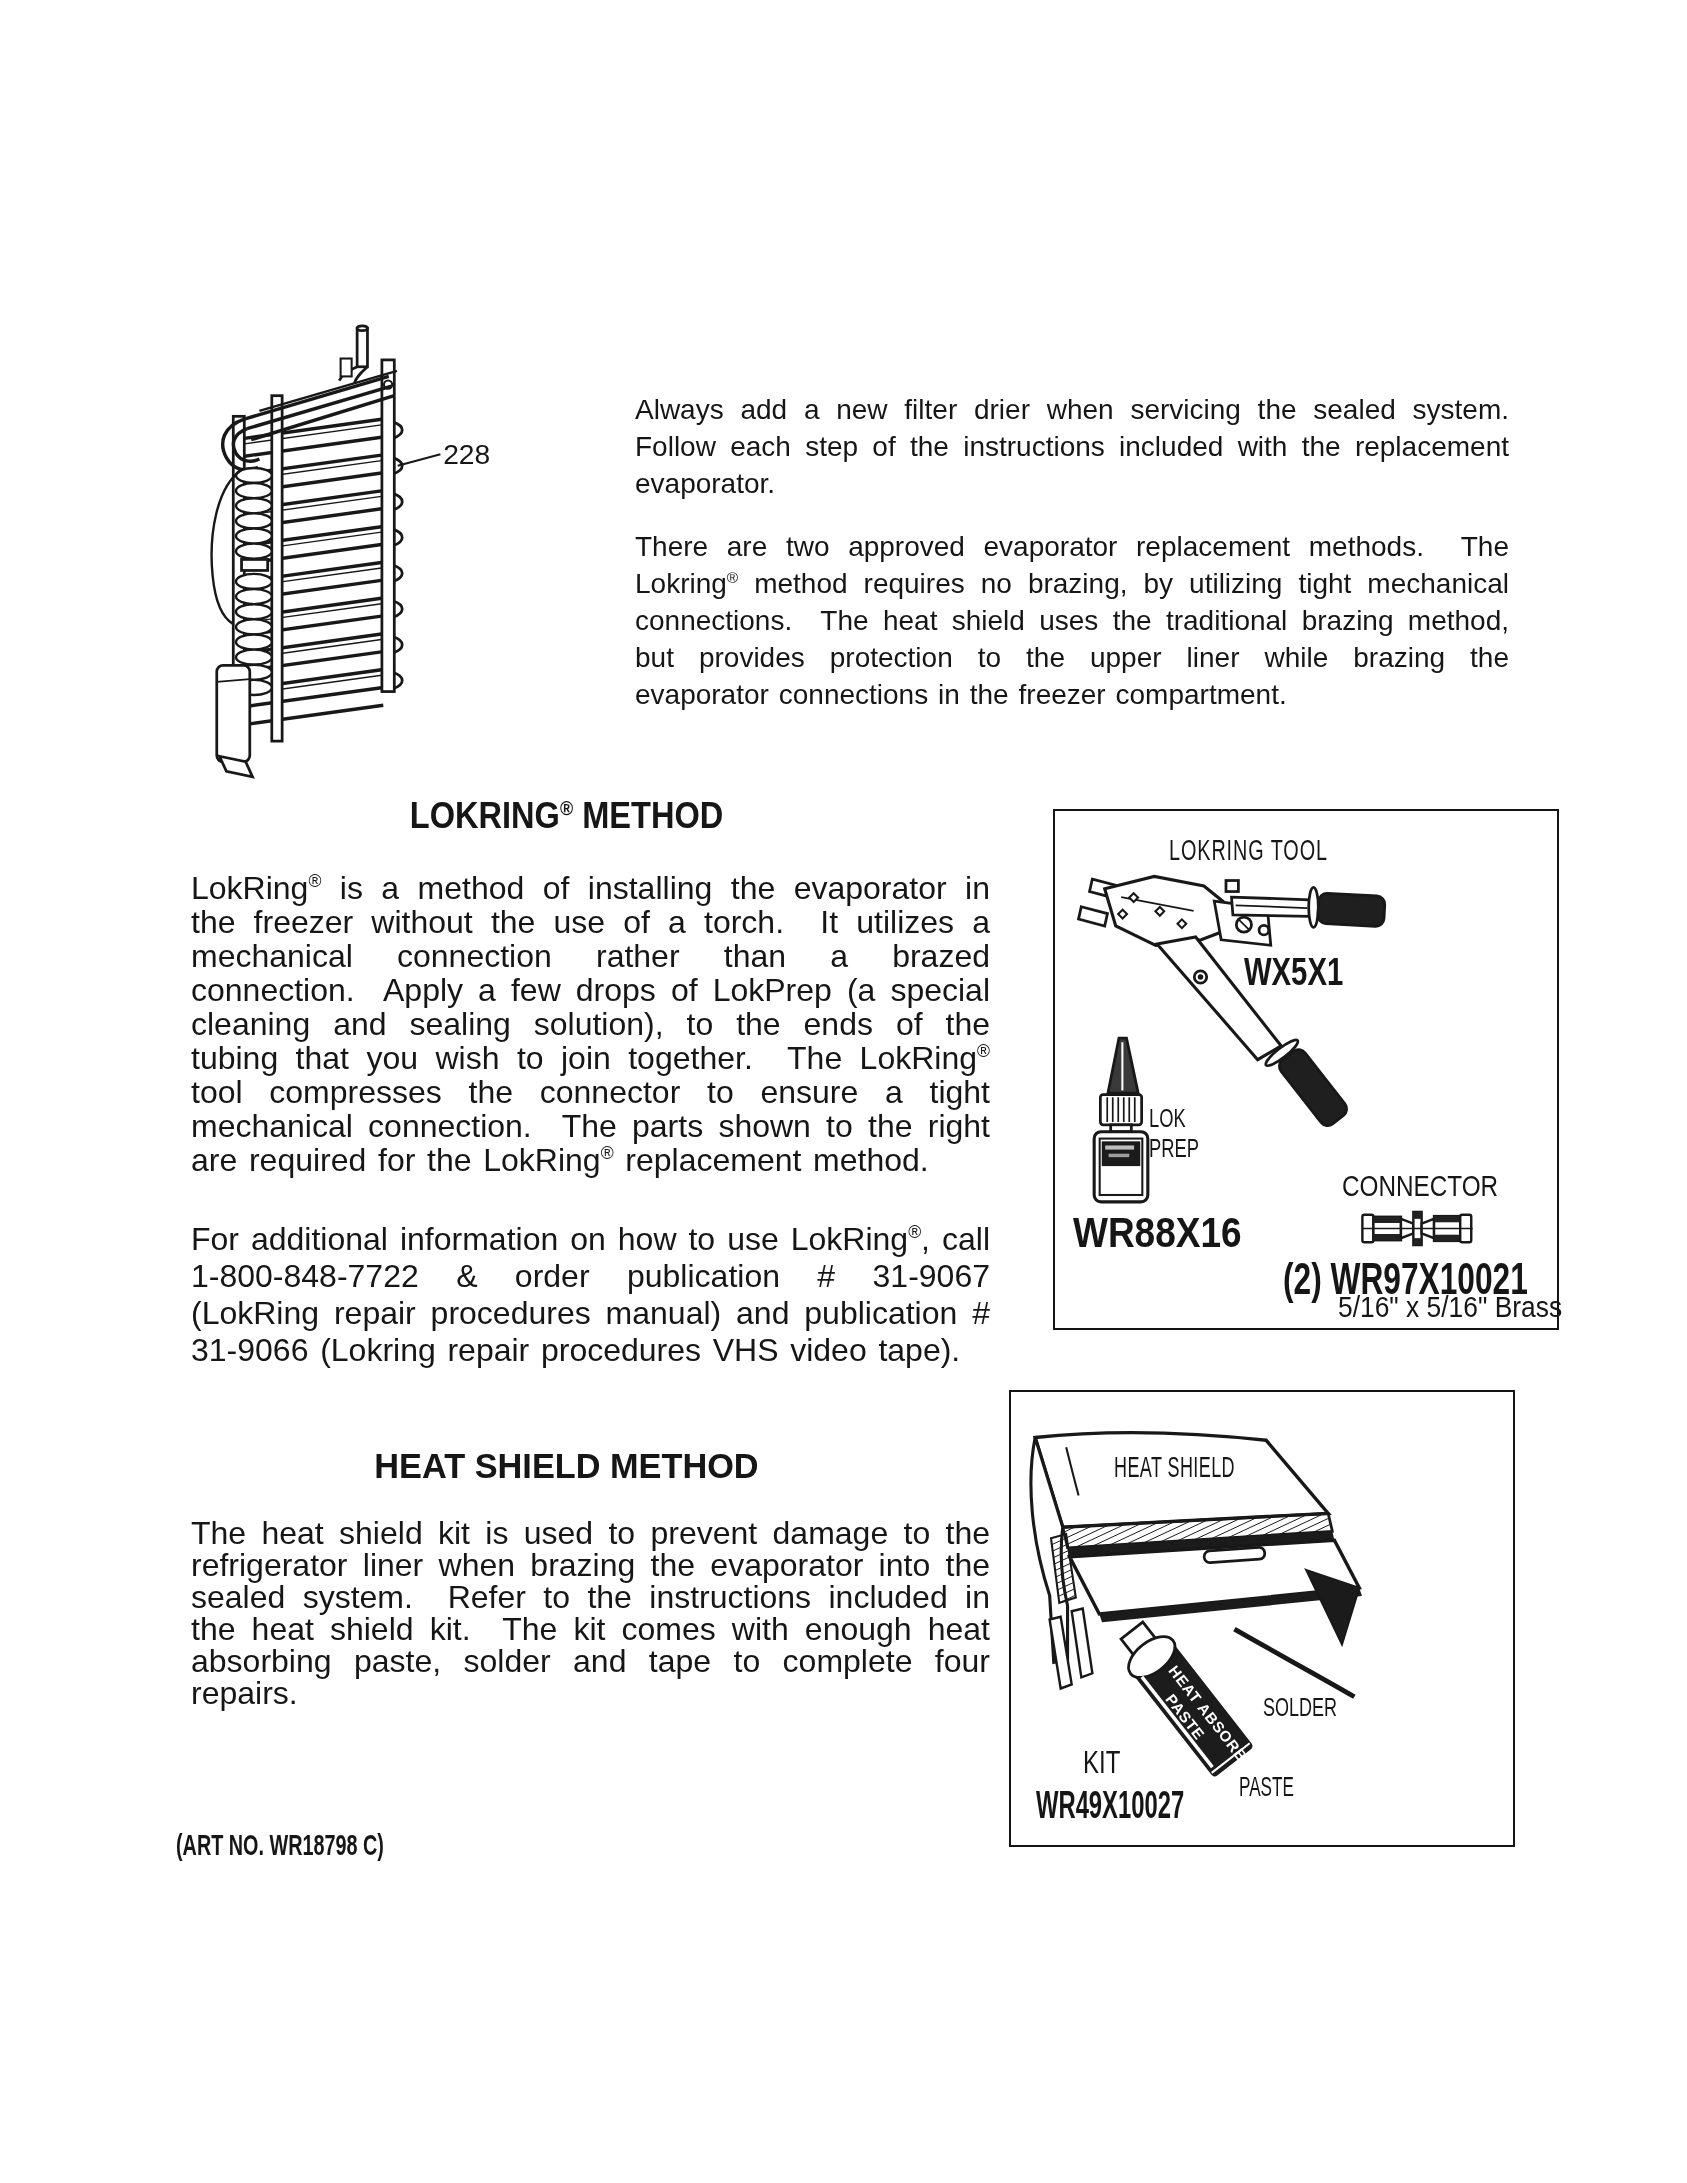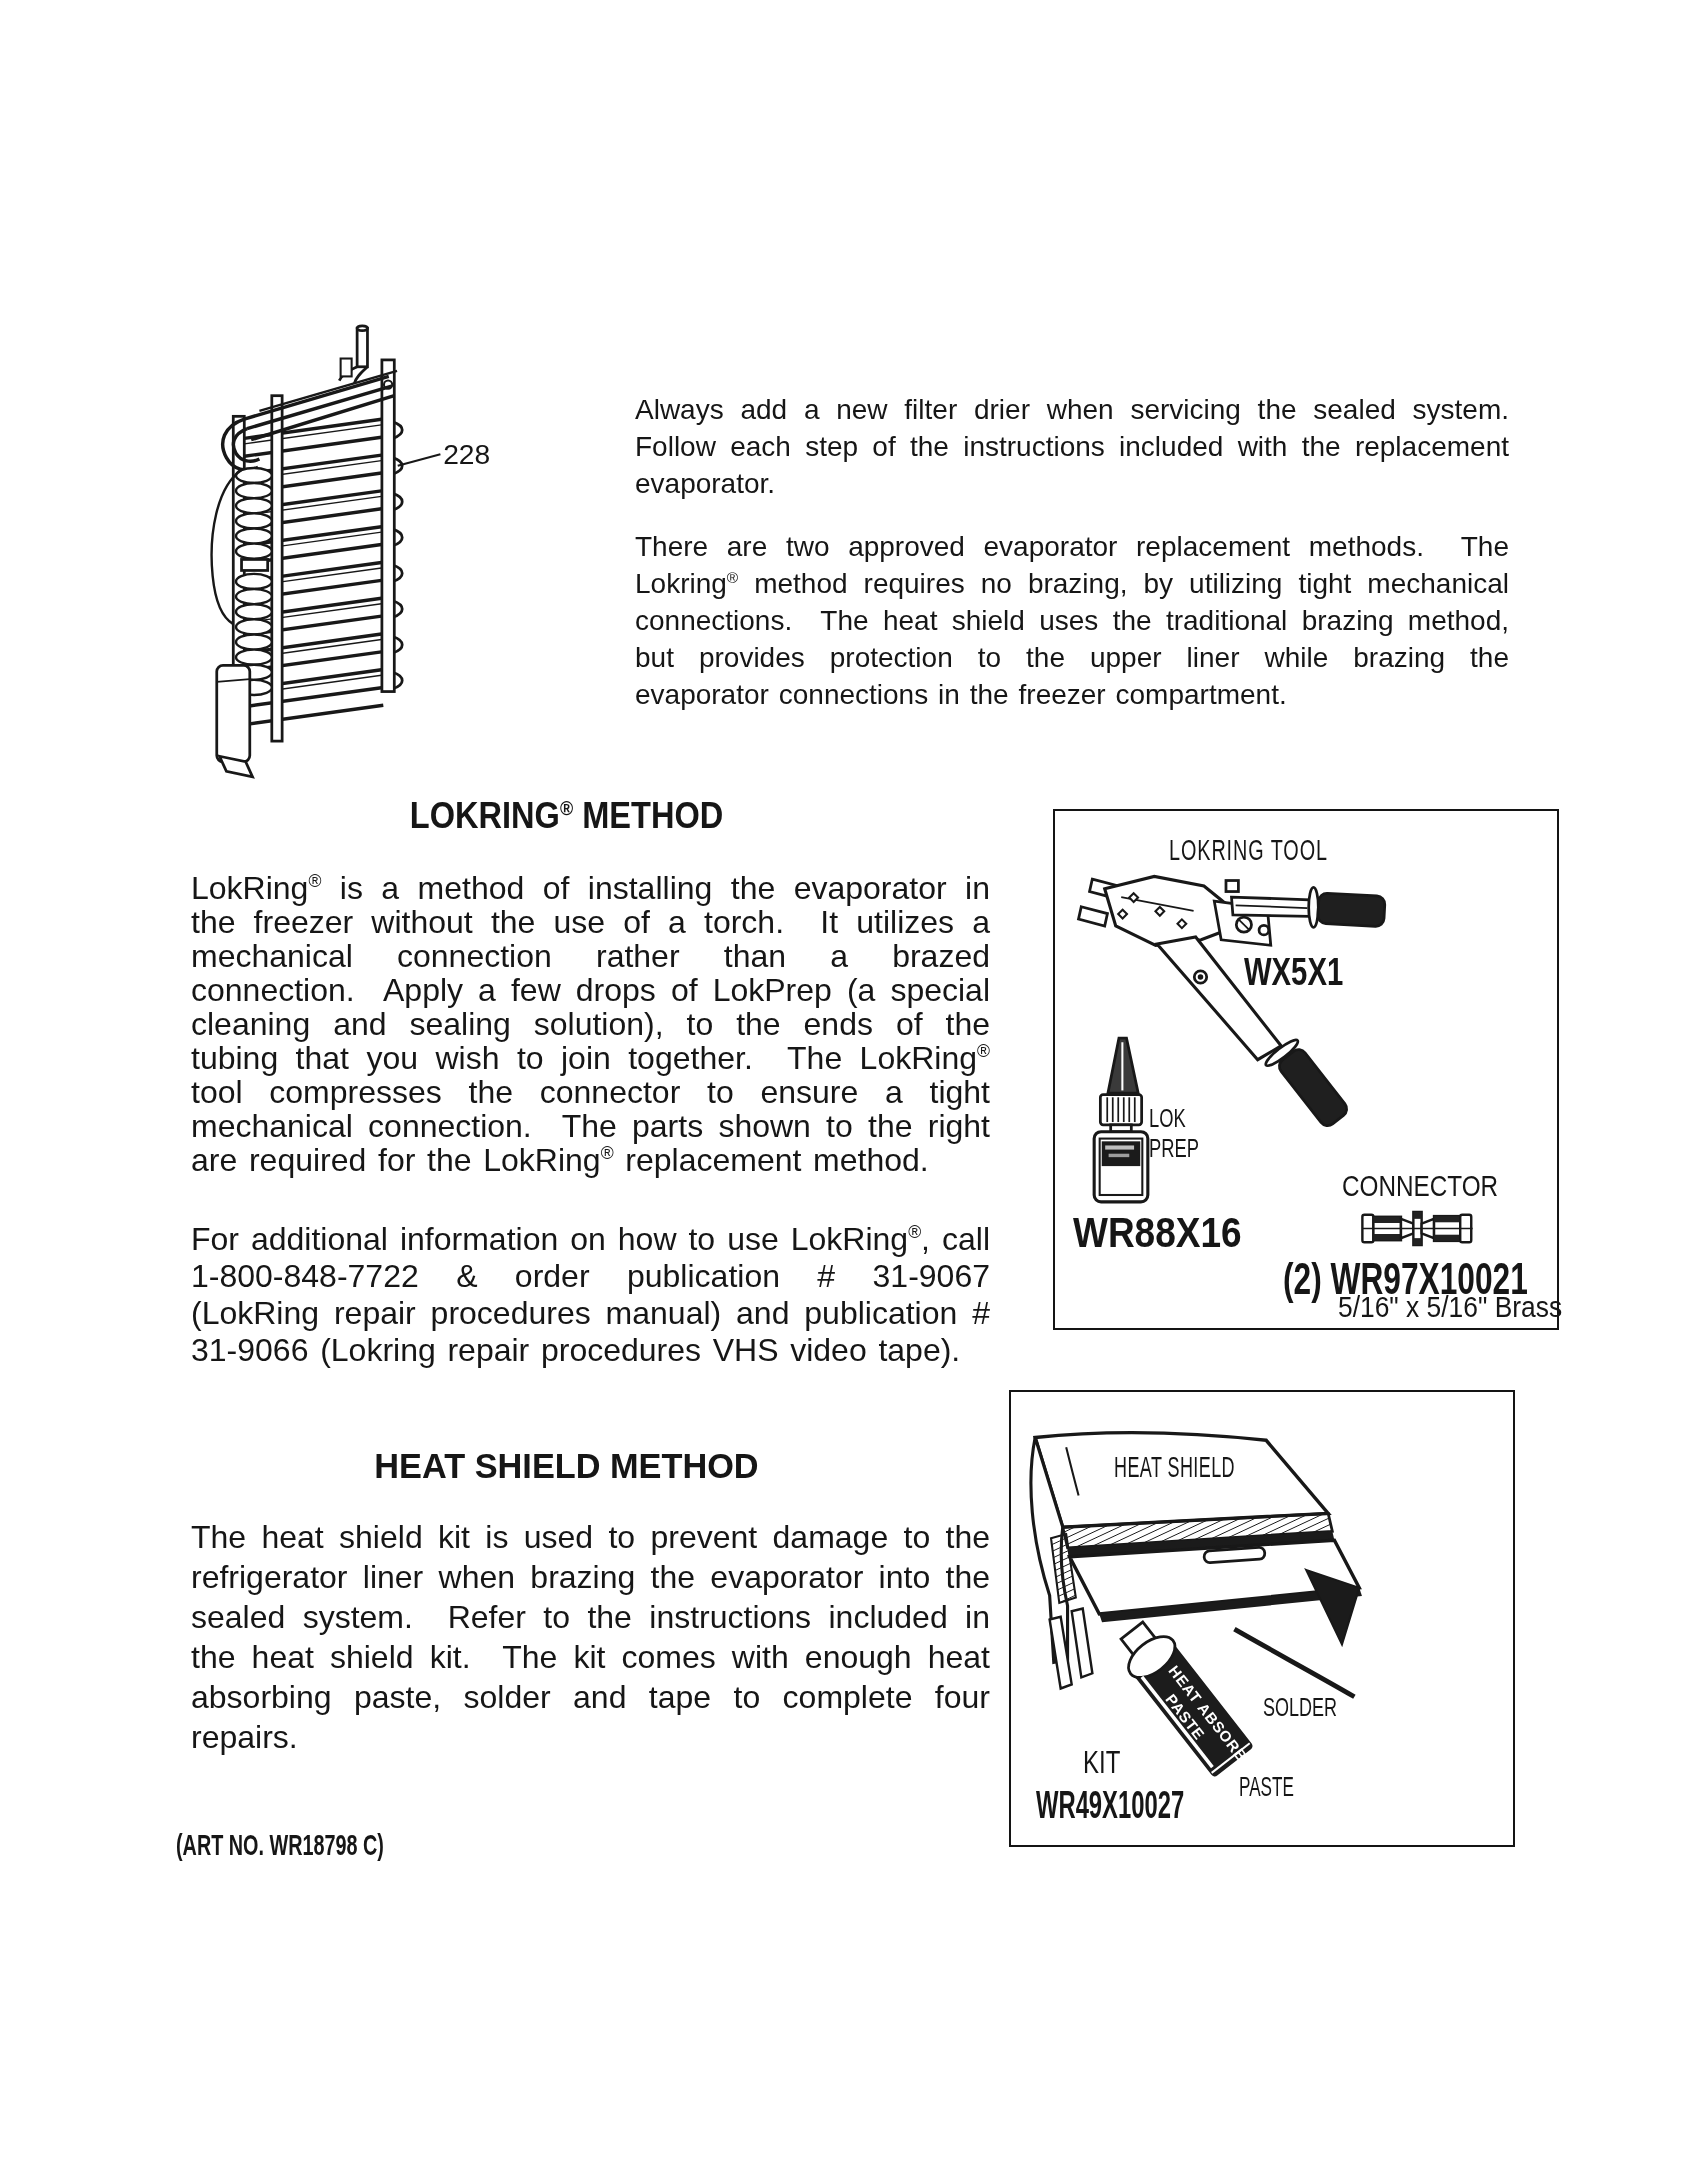--- a/index.html
+++ b/index.html
@@ -139,21 +139,21 @@
   <div class="intro">
     <p>Always add a new filter drier when servicing the sealed system.  Follow each step of the instructions included with the replacement evaporator.</p>
     <p>There are two approved evaporator replacement methods.  The Lokring<sup>®</sup> method requires no brazing, by utilizing tight mechanical connections.  The heat shield uses the traditional brazing method, but provides protection to the upper liner while brazing the evaporator connections in the freezer compartment.</p>
   </div>
 
   <h2 class="heading" style="top:795px;font-size:37px;transform:scaleX(.88);transform-origin:50% 0;">LOKRING<sup>®</sup> METHOD</h2>
   <p class="colp" style="top:857px;line-height:34px;">LokRing<sup>®</sup> is a method of installing the evaporator in the freezer without the use of a torch.  It utilizes a mechanical connection rather than a brazed connection.  Apply a few drops of LokPrep (a special cleaning and sealing solution), to the ends of the tubing that you wish to join together.  The LokRing<sup>®</sup> tool compresses the connector to ensure a tight mechanical connection.  The parts shown to the right are required for the LokRing<sup>®</sup> replacement method.</p>
   <p class="colp" style="top:1207px;line-height:37px;">For additional information on how to use LokRing<sup>®</sup>, call 1-800-848-7722 &amp; order publication # 31-9067 (LokRing repair procedures manual) and publication # 31-9066 (Lokring repair procedures VHS video tape).</p>
 
   <h2 class="heading" style="top:1446px;font-size:35px;transform:scaleX(.98);transform-origin:50% 0;">HEAT SHIELD METHOD</h2>
-  <p class="colp" style="top:1503px;line-height:40px;">The heat shield kit is used to prevent damage to the refrigerator liner when brazing the evaporator into the sealed system.  Refer to the instructions included in the heat shield kit.  The kit comes with enough heat absorbing paste, solder and tape to complete four repairs.</p>
+  <p class="colp" style="top:1503px;line-height:32px;">The heat shield kit is used to prevent damage to the refrigerator liner when brazing the evaporator into the sealed system.  Refer to the instructions included in the heat shield kit.  The kit comes with enough heat absorbing paste, solder and tape to complete four repairs.</p>
 
   <div class="lbl b" style="left:176px;top:1828px;font-size:30px;transform:scaleX(.66);">(ART NO. WR18798 C)</div>
 
   <div class="panel" style="left:1009px;top:809px;width:502px;height:517px;margin-left:44px;">
 
     <svg class="abs" style="left:18px;top:57px;" width="317" height="269" viewBox="0 0 460 390">
       <g stroke="#181818" fill="#fff" stroke-width="4">
         <polygon points="28,16 66,26 62,44 24,34"></polygon>
         <polygon points="12,56 50,66 46,84 8,74"></polygon>
         <path d="M46,30 L118,12 L190,26 L232,60 L228,88 L186,104 L120,112 L62,84 Z" stroke-width="4.5"></path>

